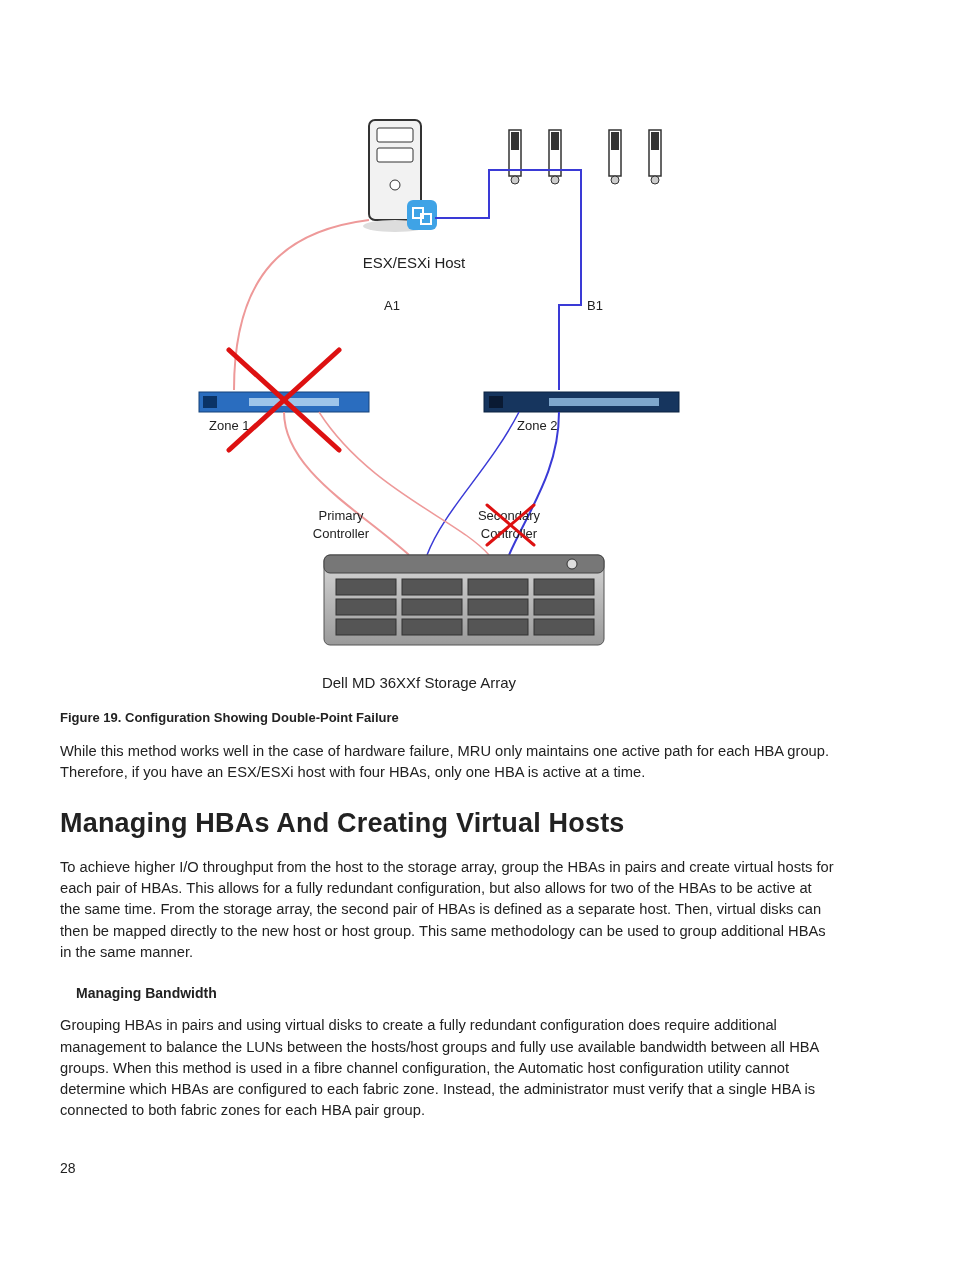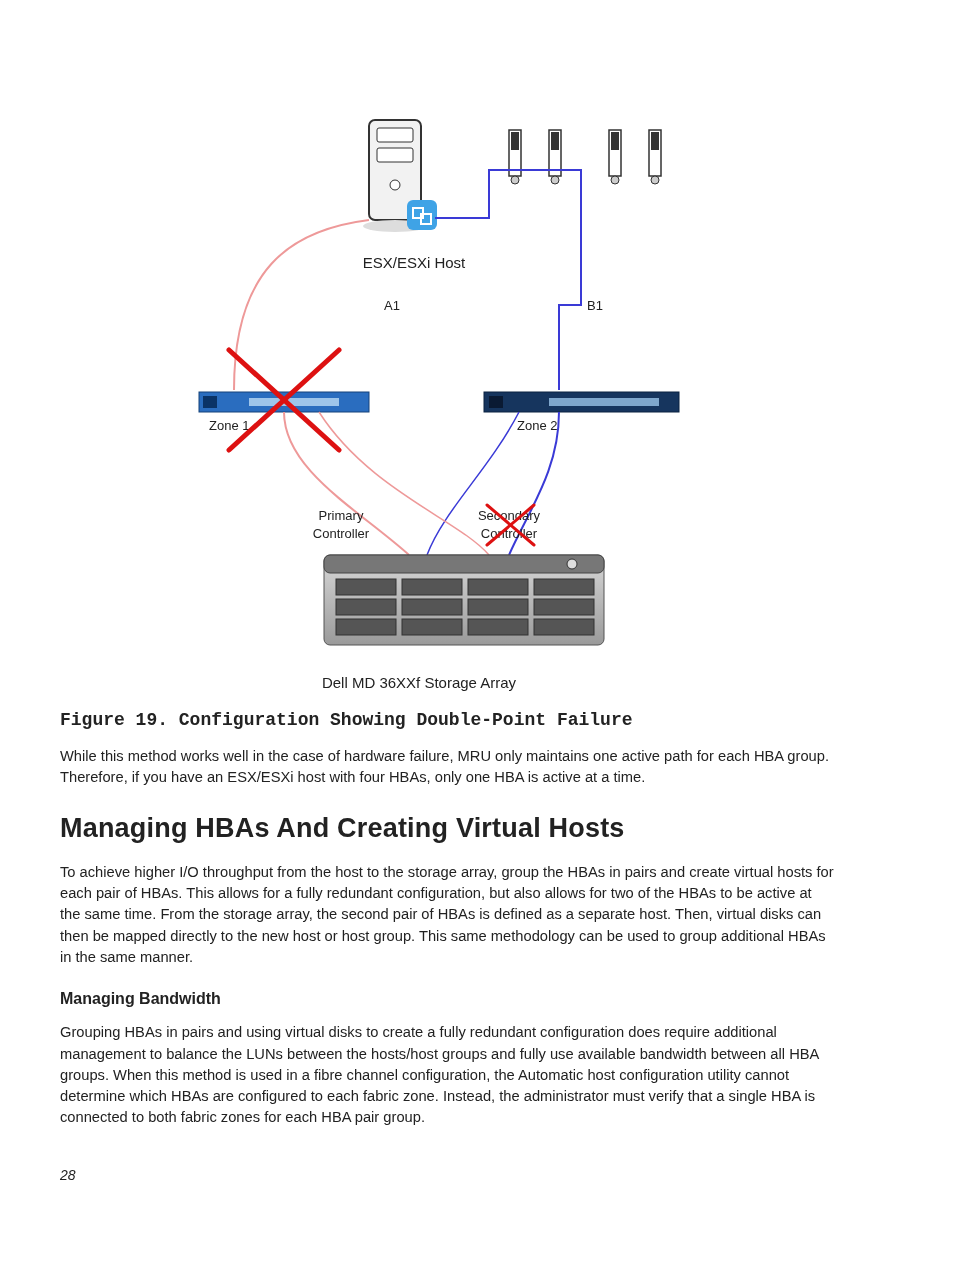--- a/index.html
+++ b/index.html
@@ -17,44 +17,42 @@
   }
   .figure-area {
     margin-bottom: 8px;
   }
   .diagram {
     display: block;
     margin: 0 auto 10px auto;
   }
   .fig-caption {
     font-weight: 700;
-    font-size: 18px;
+    font-size: 13px;
     margin: 6px 0 16px 0;
-    font-family: Liberation Mono, monospace;
   }
   .body-text {
     font-size: 14.7px;
     line-height: 1.45;
     margin: 0 4px 22px 0;
   }
   h1.section {
     font-size: 27px;
     font-weight: 700;
     margin: 24px 0 18px 0;
     letter-spacing: 0.2px;
   }
   h2.subsection {
-    font-size: 16px;
+    font-size: 14px;
     font-weight: 700;
-    margin: 22px 0 14px 0;
+    margin: 22px 0 14px 16px;
   }
   .page-number {
     font-size: 14px;
     margin-top: 38px;
-    font-style: italic;
   }
   
   .dlabel {
     font-family: Arial, sans-serif;
     font-size: 13px;
     fill: #222;
   }
   .dlabel-c {
     text-anchor: middle;
   }

